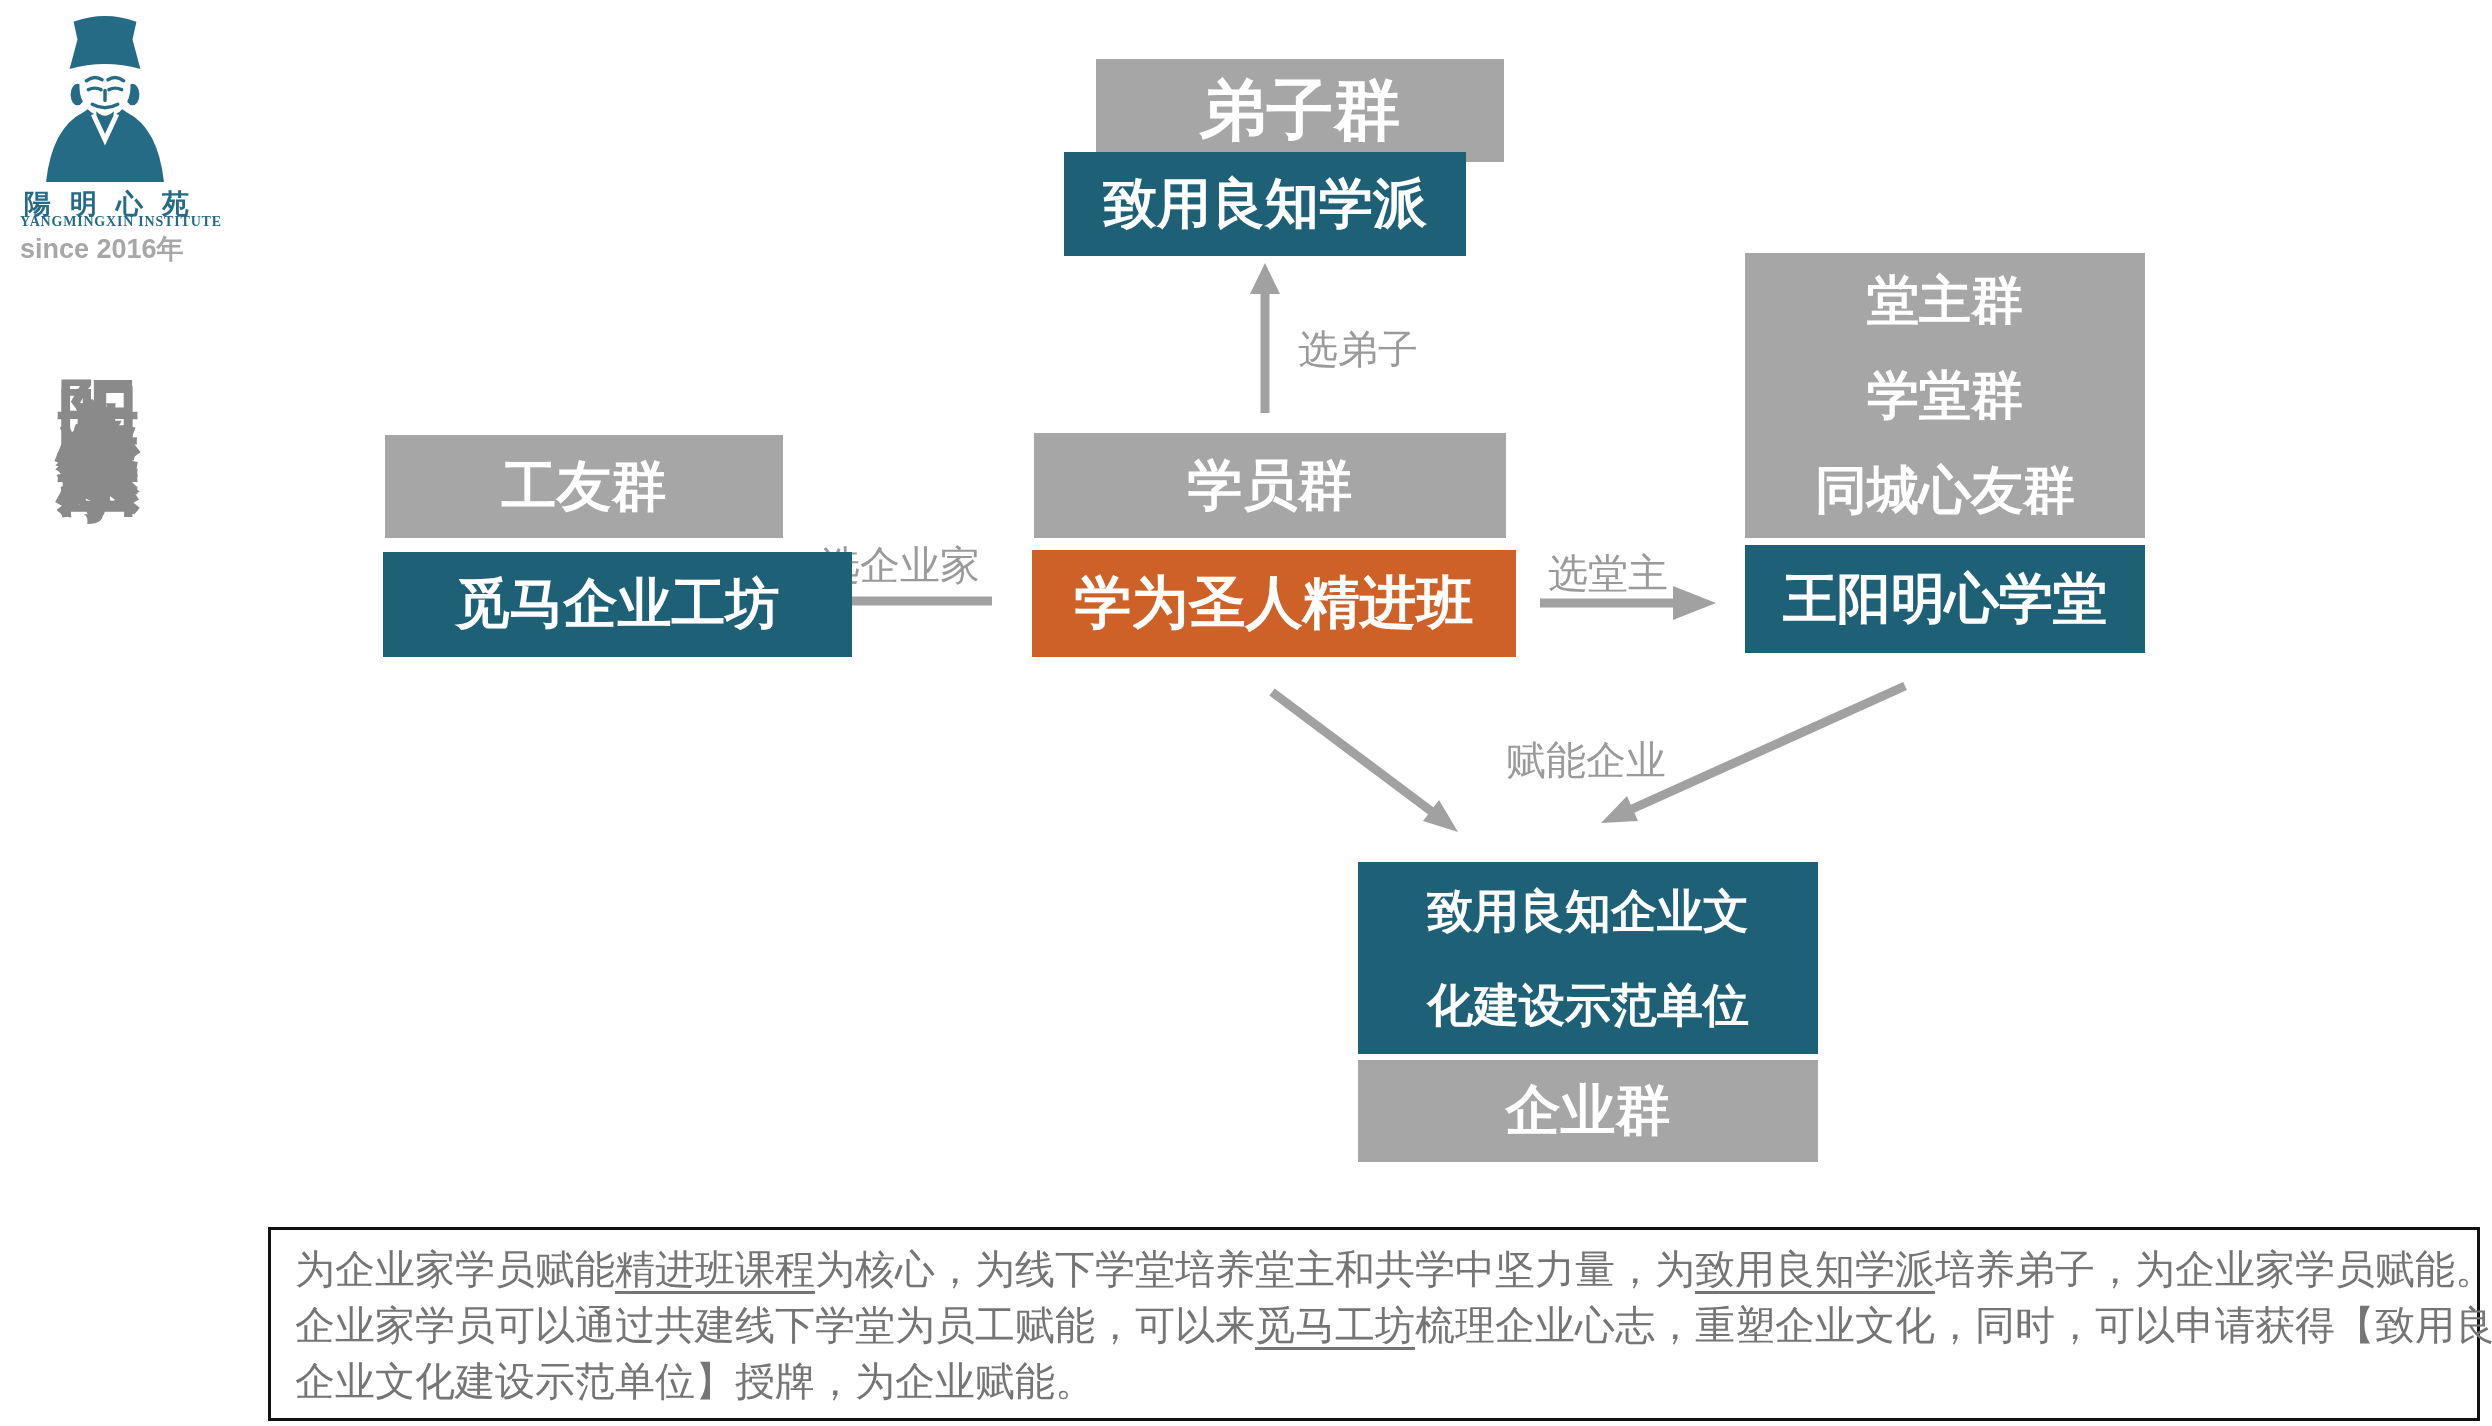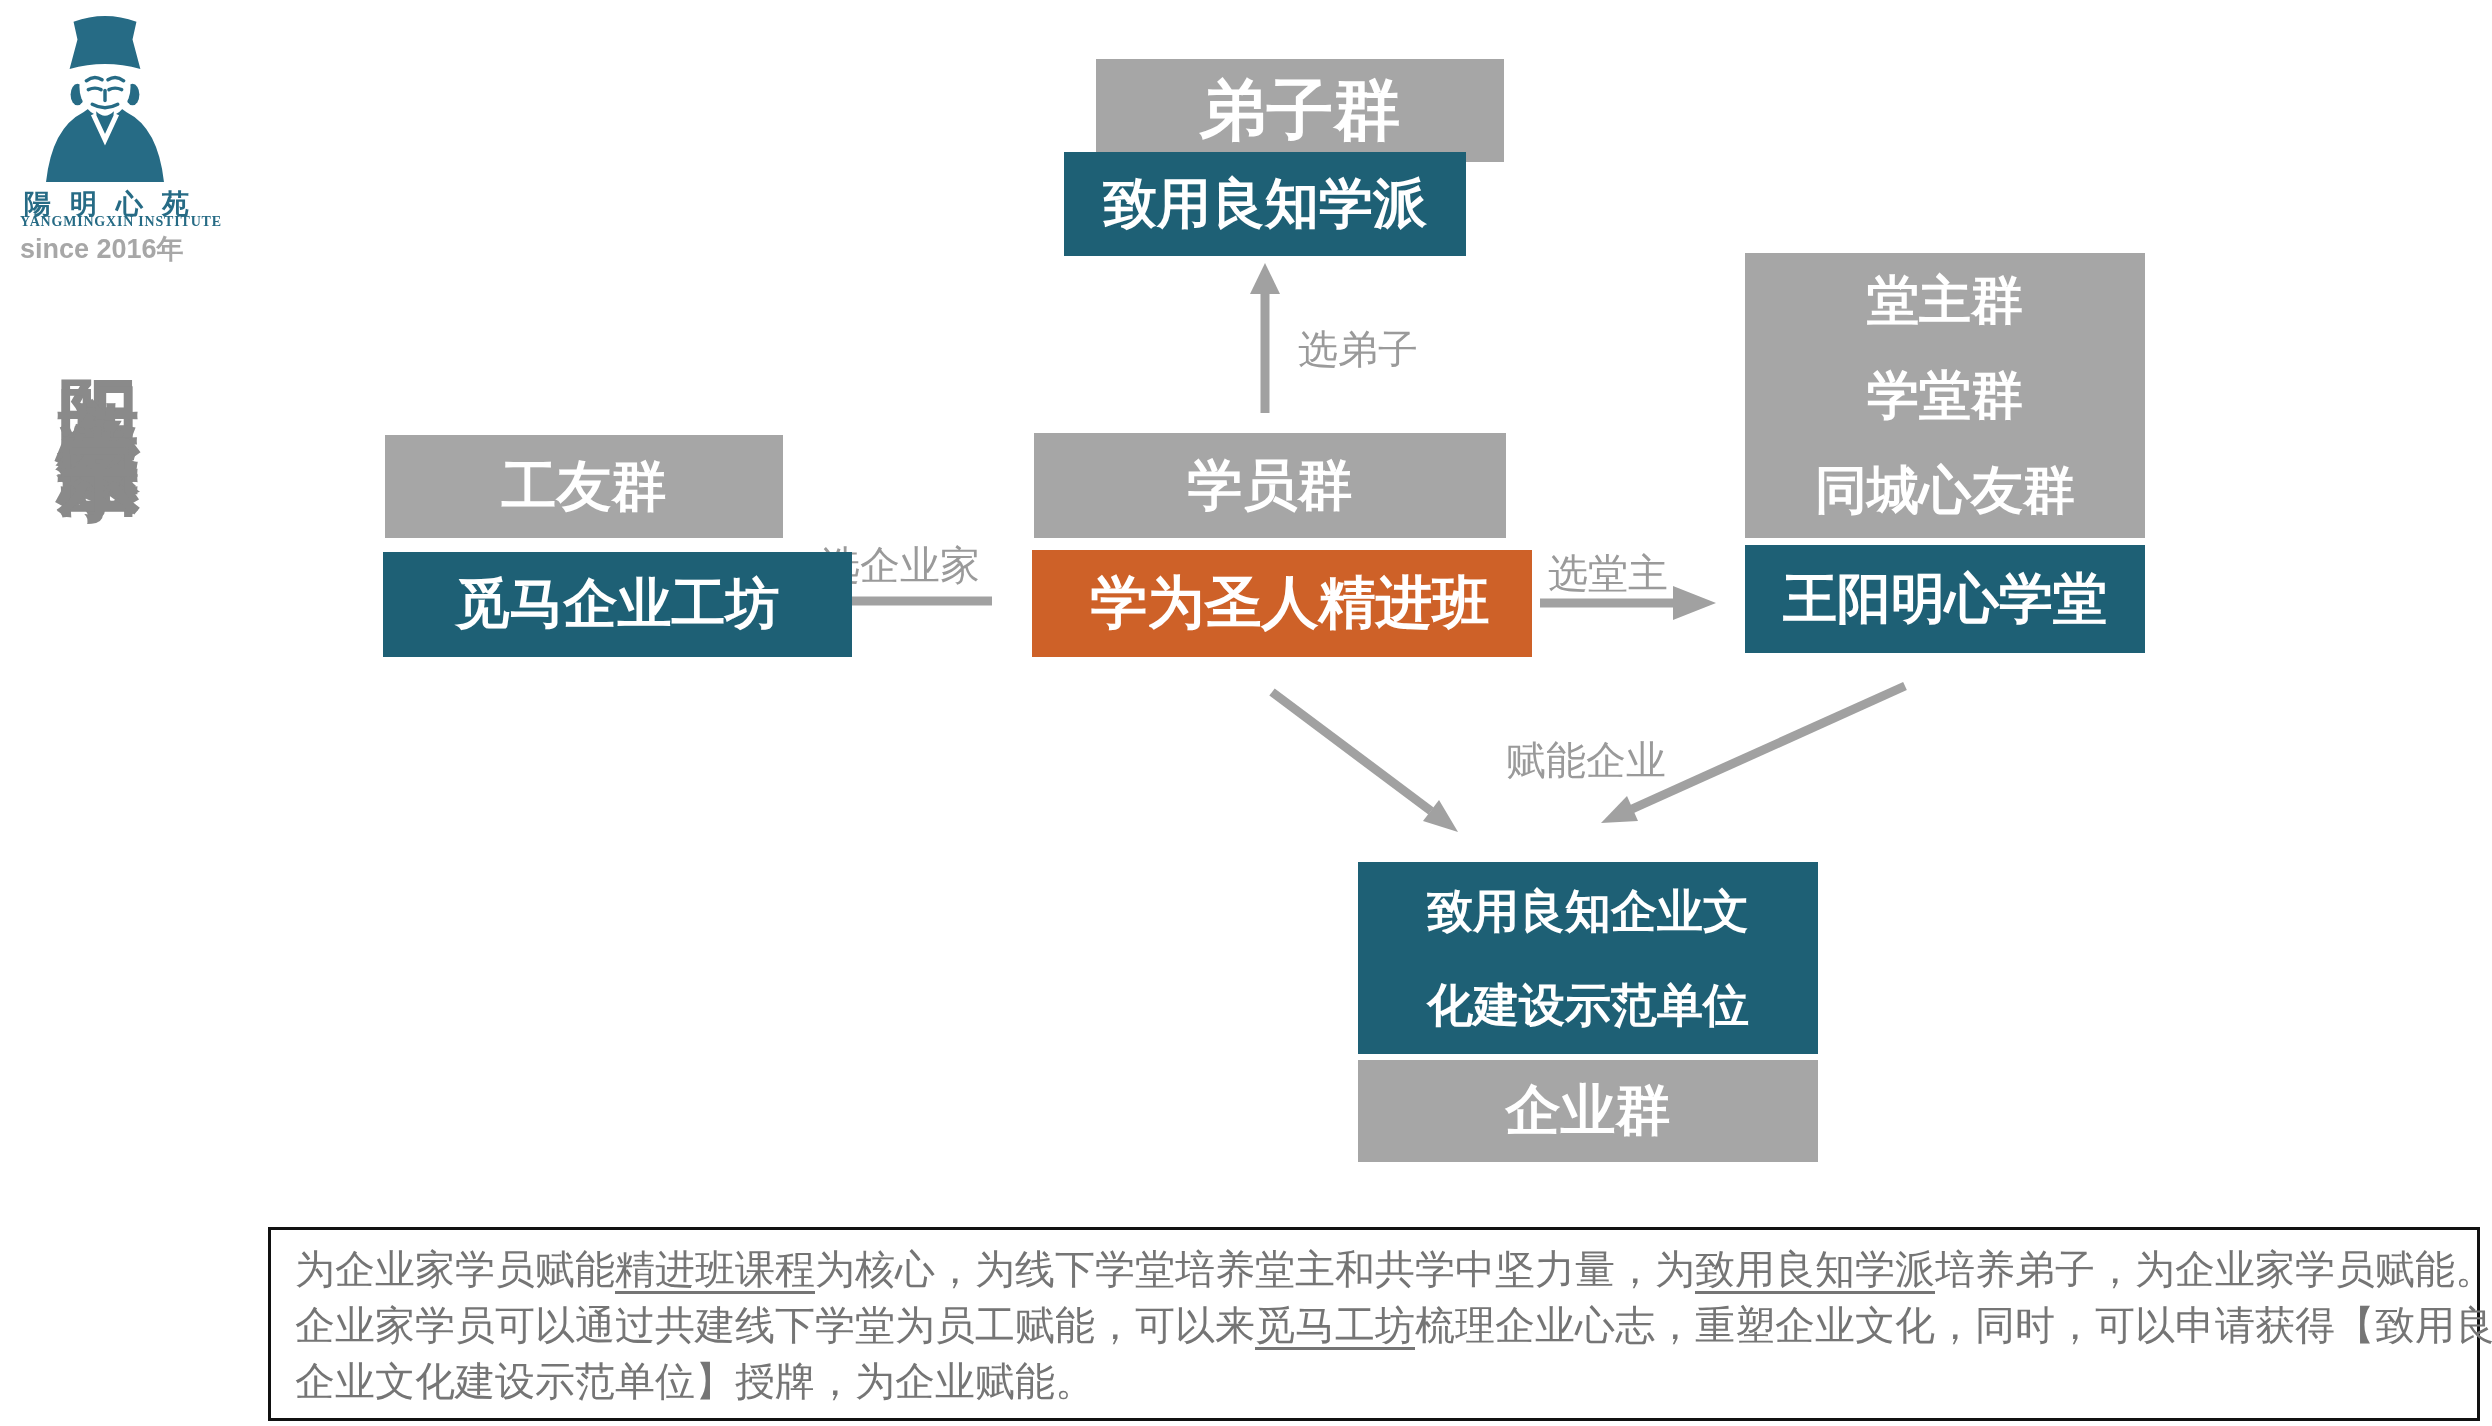--- a/index.html
+++ b/index.html
@@ -17,21 +17,21 @@
 
   
   .vtitle{position:absolute;left:58px;top:316px;writing-mode:vertical-rl;text-orientation:upright;
           font-size:82px;font-weight:bold;color:#8a8a8a;letter-spacing:6px;line-height:1;}
 
   
   .box{position:absolute;display:flex;flex-direction:column;align-items:center;justify-content:center;
        color:#ffffff;font-weight:bold;text-align:center;white-space:nowrap;}
   .gray{background:#a6a6a6;}
   .teal{background:#1e6075;}
-  .orange{background:#ce6128;padding-left:16px;}
+  .orange{background:#ce6128;}
 
   .b-dizi   {left:1096px;top:41px; width:408px;height:103px;font-size:67px;margin-top:18px;}
   .b-school {left:1064px;top:152px;width:402px;height:104px;font-size:54px;}
   .b-worker {left:385px; top:435px;width:398px;height:103px;font-size:55px;}
   .b-mima   {left:383px; top:552px;width:469px;height:105px;font-size:54px;}
   .b-student{left:1034px;top:433px;width:472px;height:105px;font-size:55px;}
   .b-class  {left:1032px;top:550px;width:484px;height:107px;font-size:57px;}
   .b-halls  {left:1745px;top:253px;width:400px;height:285px;font-size:52px;line-height:95px;}
   .b-wang   {left:1745px;top:545px;width:400px;height:108px;font-size:54px;}
   .b-demo   {left:1358px;top:862px;width:460px;height:192px;font-size:46px;line-height:94px;}

